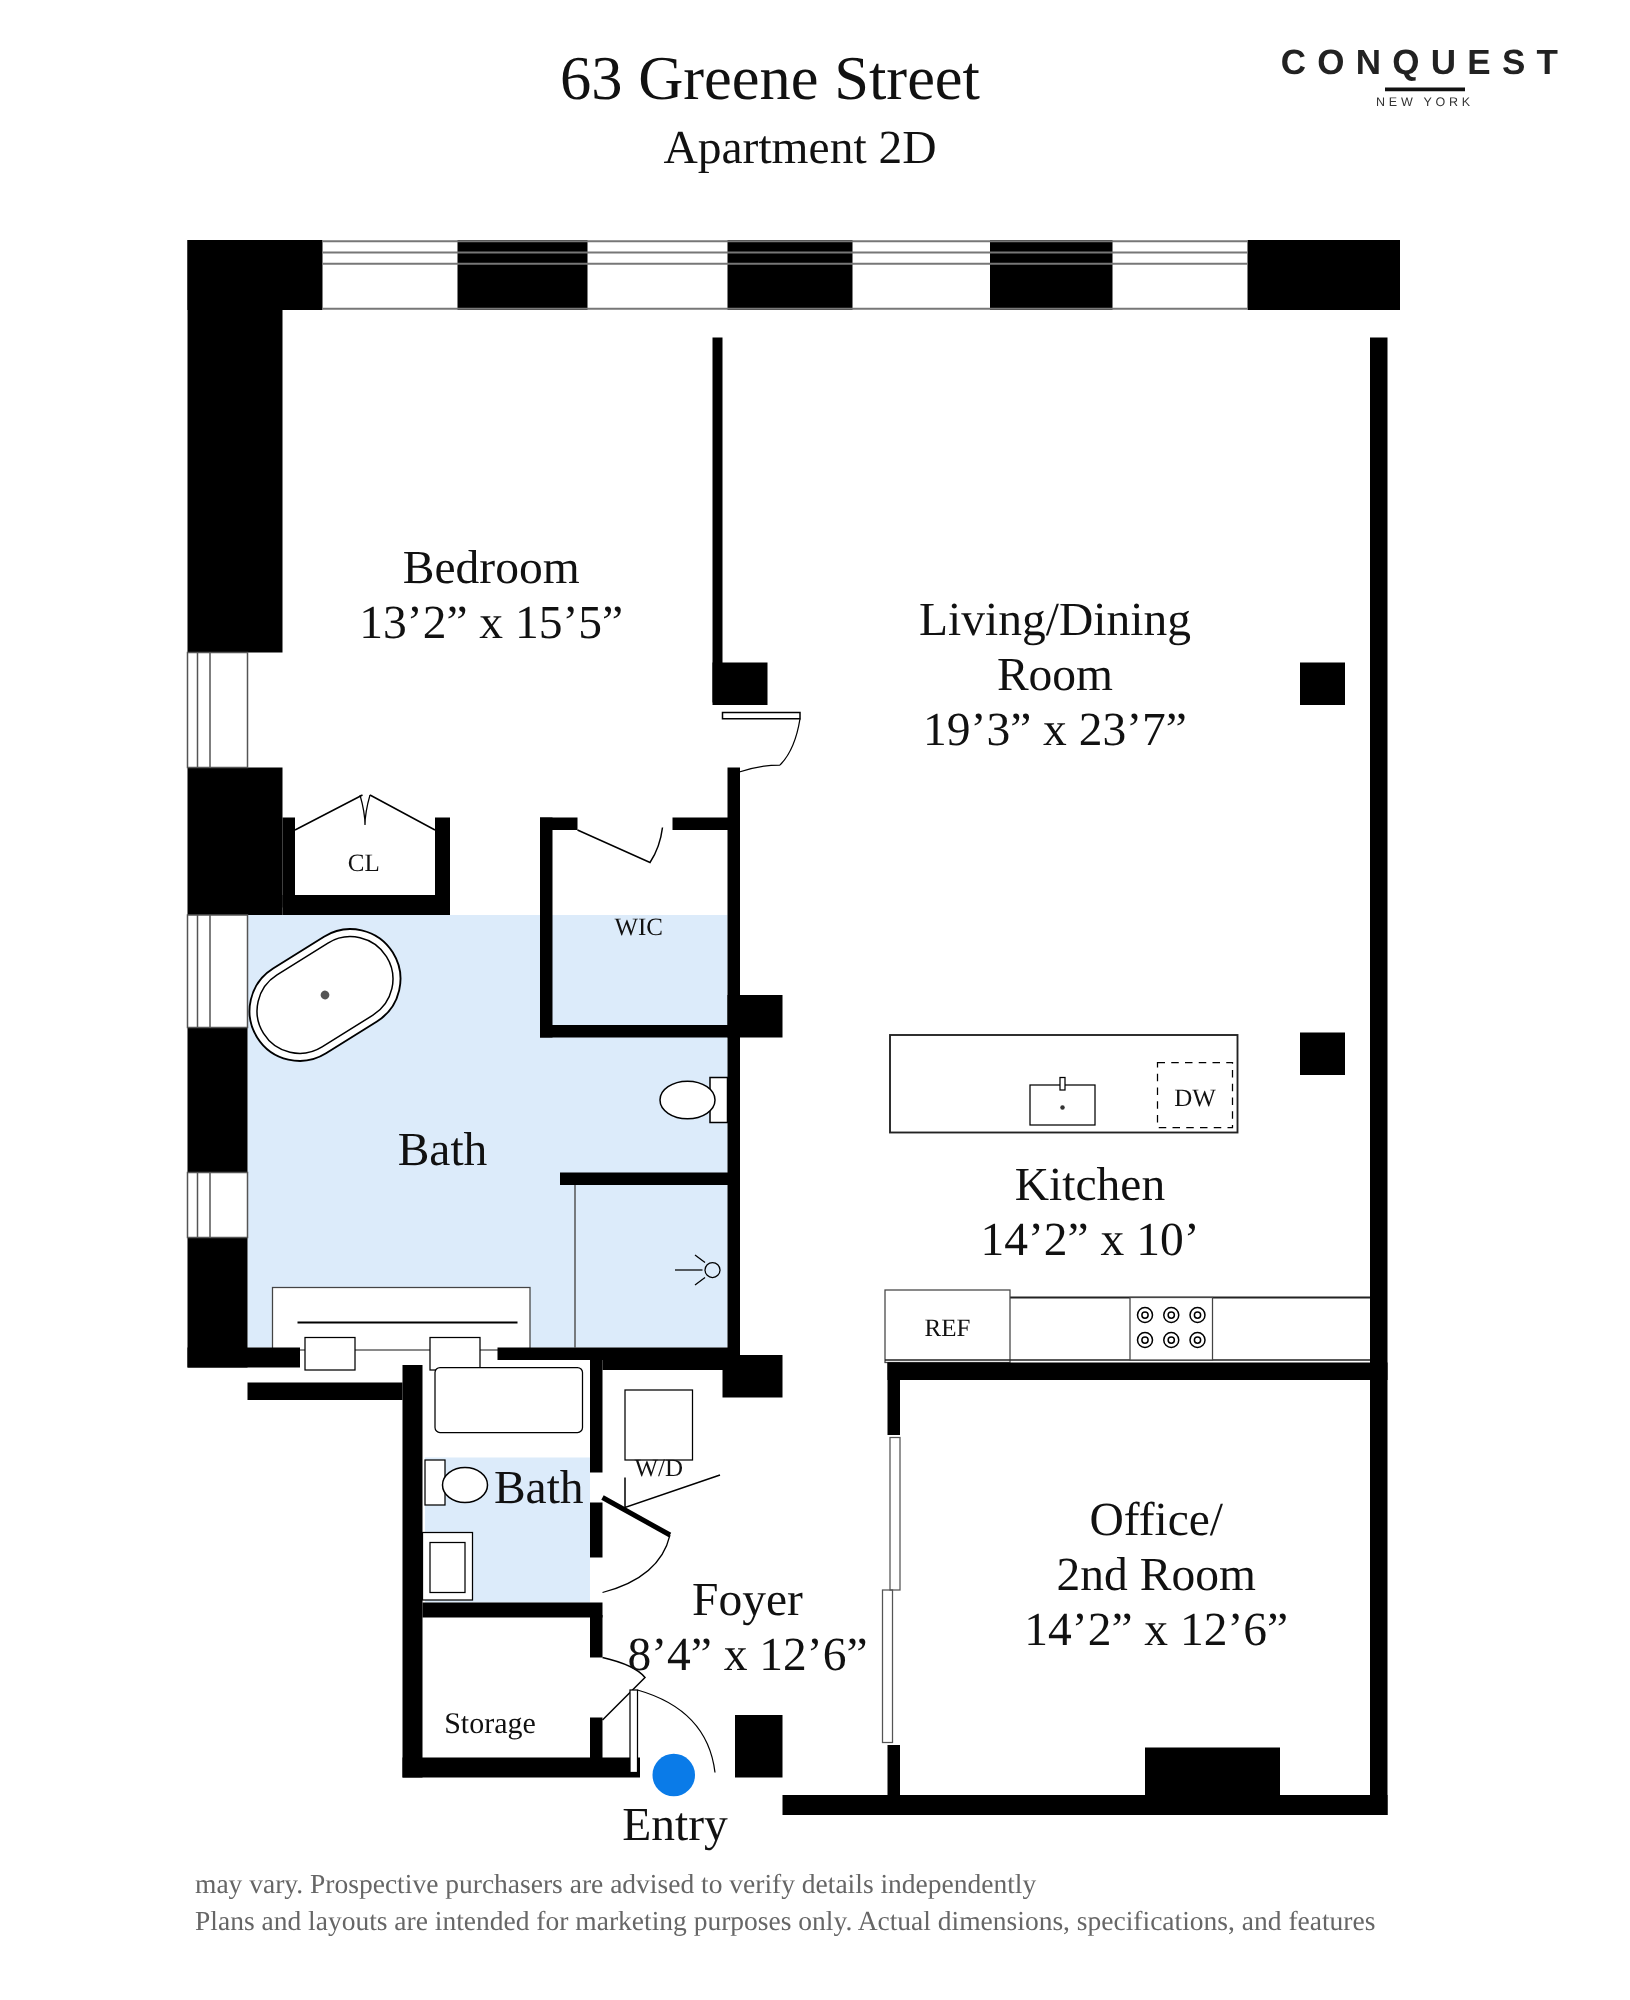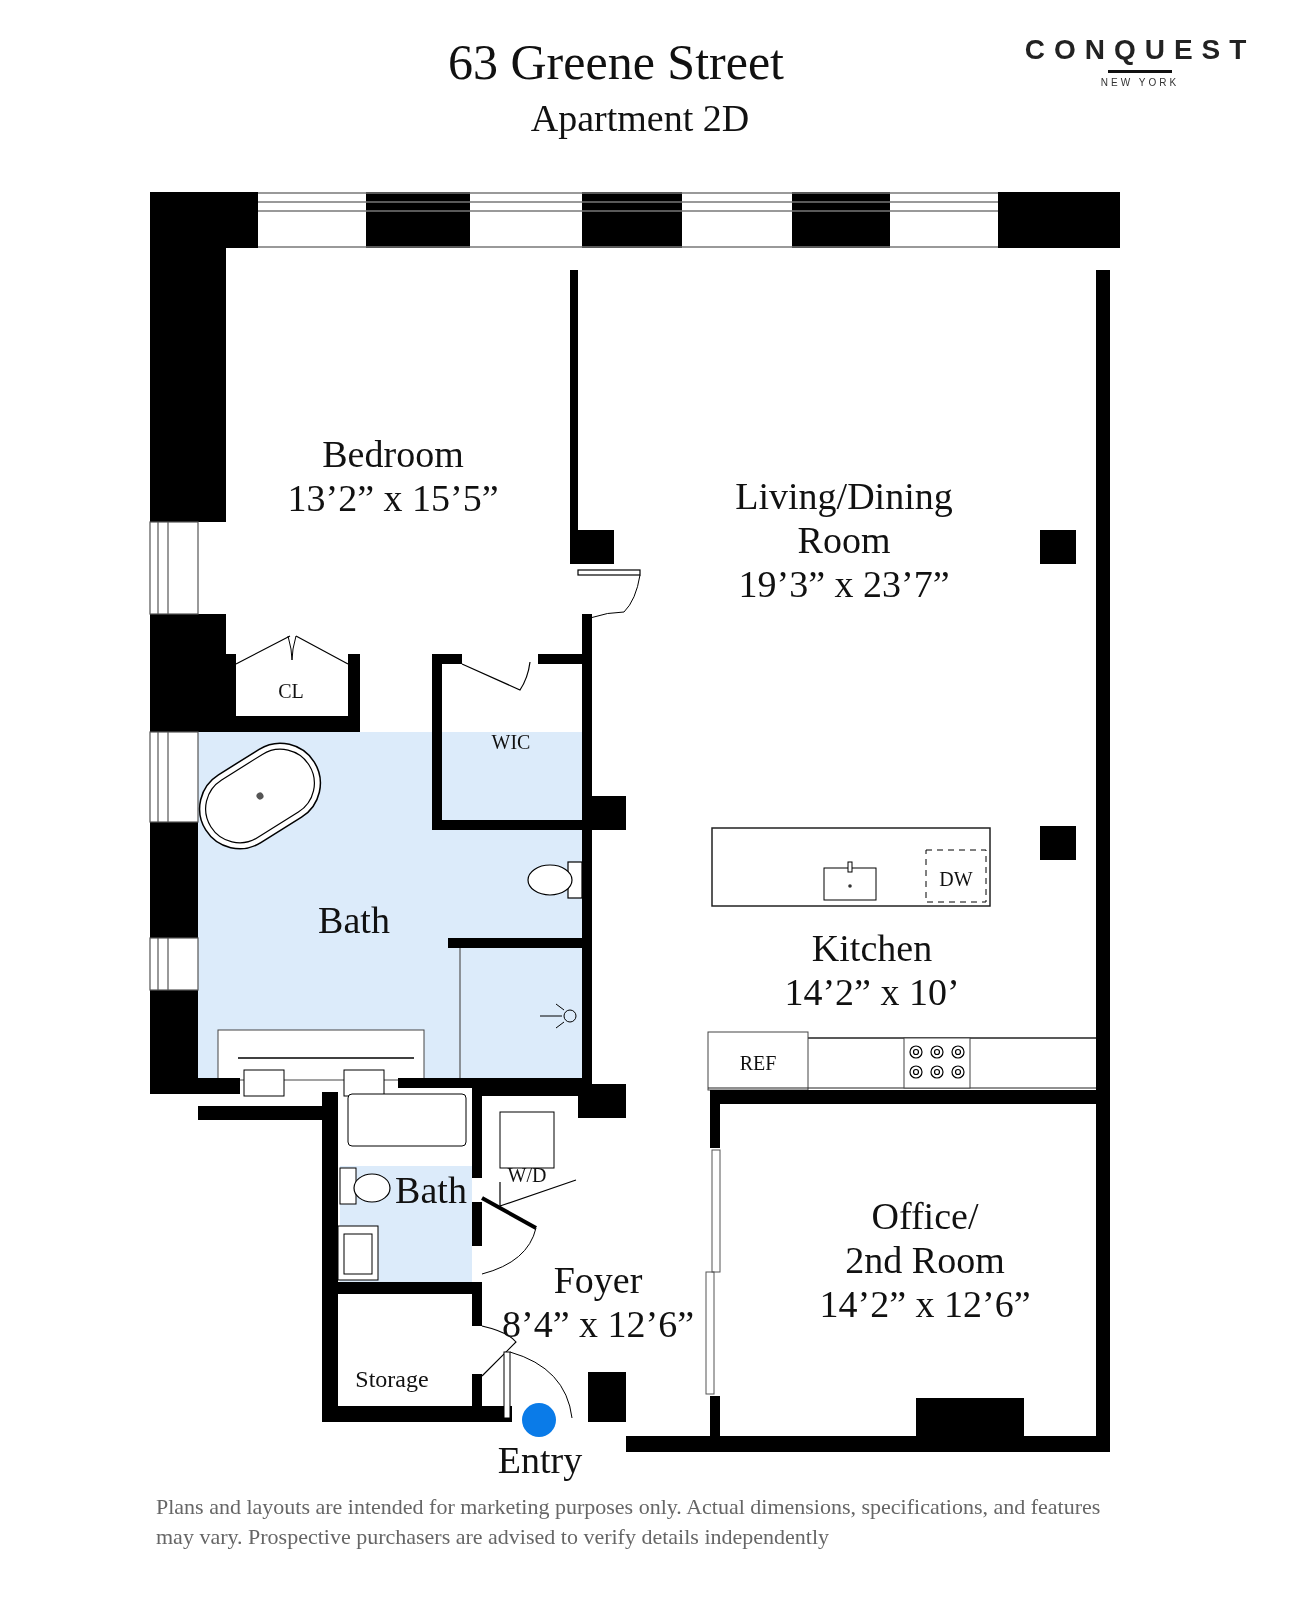--- a/index.html
+++ b/index.html
@@ -227,15 +227,15 @@
 <div class="small-label" style="left:511px; top:727px;">WIC</div>
 <div class="small-label" style="left:527px; top:1124px;margin-top:36px;">W/D</div>
 <div class="small-label" style="left:392px; top:1364px; font-size:24px;">Storage</div>
 <div class="small-label" style="left:758px; top:1048px;">REF</div>
 <div class="small-label" style="left:956px; top:864px;">DW</div>
 
 <div class="entry-dot" style="background:#0a7be8;"></div>
 <div class="room-label" style="left:540px; top:1438px;">Entry</div>
 
 <div class="disclaimer">
+  <div>may vary. Prospective purchasers are advised to verify details independently</div>
   <div>Plans and layouts are intended for marketing purposes only. Actual dimensions, specifications, and features</div>
-  <div>may vary. Prospective purchasers are advised to verify details independently</div>
 </div>
 
 </body></html>

